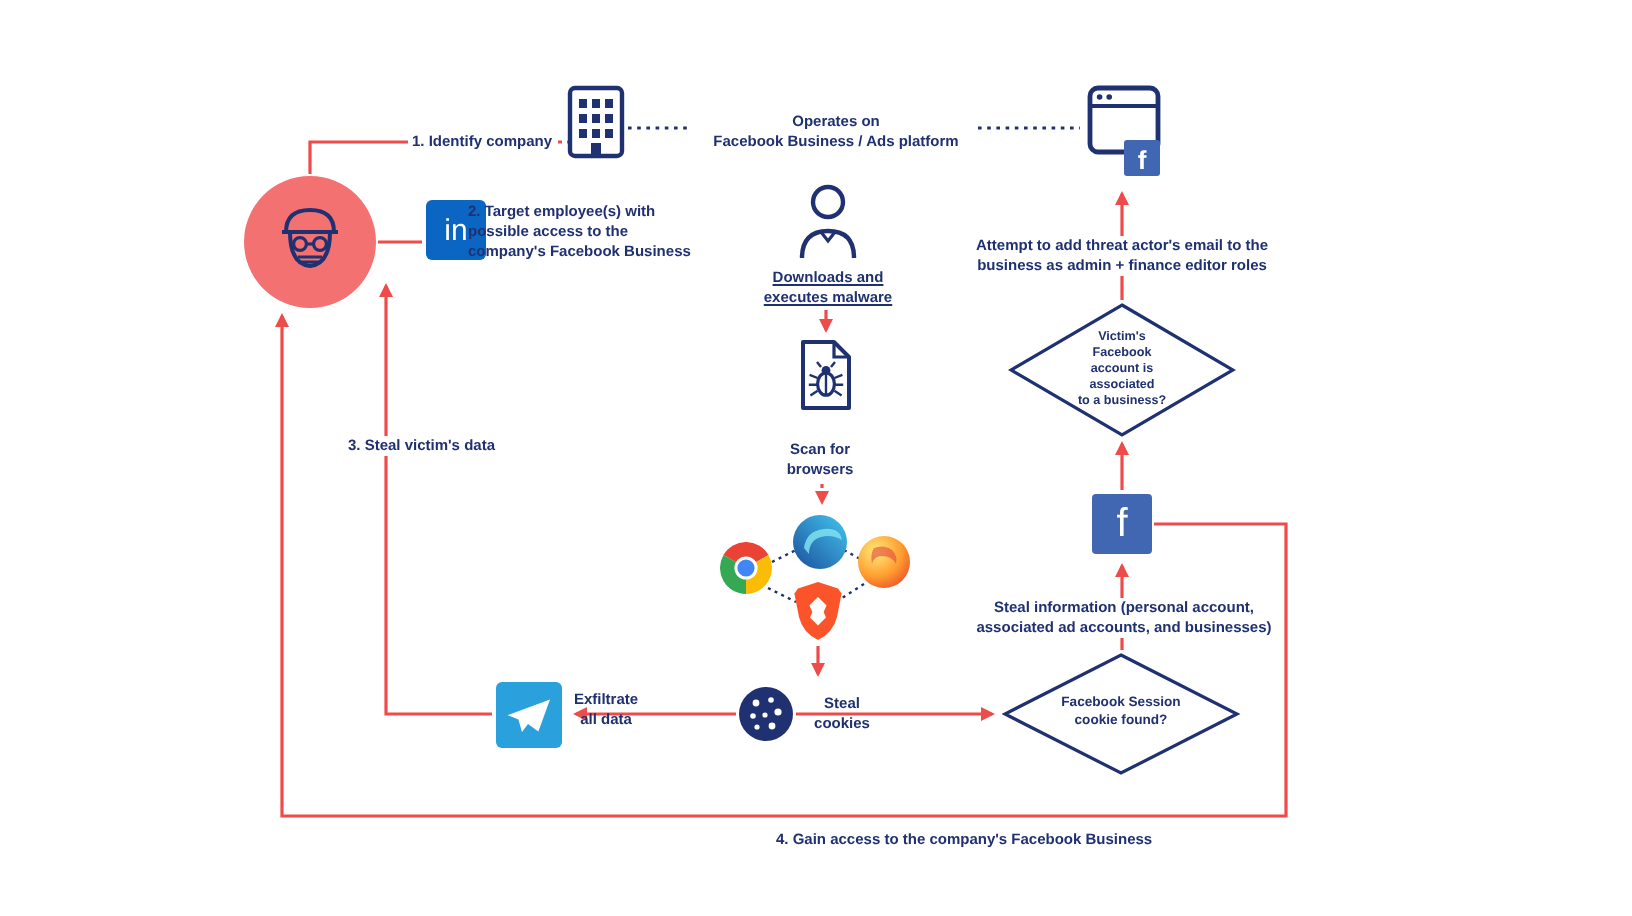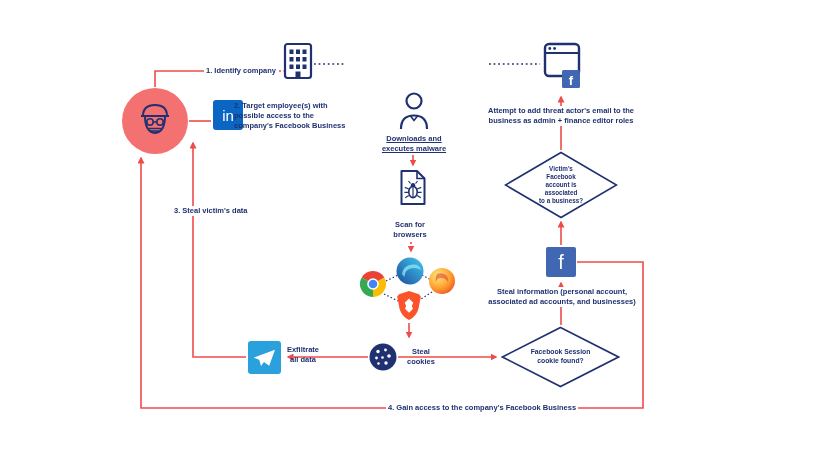--- a/index.html
+++ b/index.html
@@ -4,21 +4,21 @@
 <style>
   * { box-sizing: border-box; }
   html,body { margin:0; padding:0; background:#fff; }
   #canvas { position:relative; width:816px; height:458px; background:#fff;
             font-family:"Liberation Sans", sans-serif; overflow:hidden; }
   svg.wires { position:absolute; left:0; top:0; z-index:1; }
   .icon { position:absolute; z-index:2; display:flex; align-items:center; justify-content:center; }
   .lbl { position:absolute; z-index:3; color:#1F3170; font-weight:700; font-size:7.5px;
          line-height:1.3; white-space:pre-line; }
   .lbl.center { text-align:center; }
-  .lbl.bg { background:#fff; padding:0 2px; }
+  .lbl.bg { background:#fff; padding:0 2px;margin-top:12px; }
   .threat-circle { left:122px; top:88px; width:66px; height:66px; border-radius:50%; background:#F47171; }
   .badge { color:#fff; font-weight:400; border-radius:3px; }
   .diamond { position:absolute; z-index:2; }
   .dmd-lbl { position:absolute; inset:0; display:flex; align-items:center; justify-content:center;
              text-align:center; color:#1F3170; font-weight:700; white-space:pre-line; z-index:3; }
 </style>
 </head>
 <body>
 
 <div id="canvas">
@@ -70,20 +70,22 @@
       <rect x="6.5" y="15" width="4" height="4.5" fill="#1F3170"></rect>
         <rect x="13" y="15" width="4" height="4.5" fill="#1F3170"></rect>
         <rect x="19.5" y="15" width="4" height="4.5" fill="#1F3170"></rect>
       <rect x="6.5" y="22.5" width="4" height="4.5" fill="#1F3170"></rect>
         <rect x="13" y="22.5" width="4" height="4.5" fill="#1F3170"></rect>
         <rect x="19.5" y="22.5" width="4" height="4.5" fill="#1F3170"></rect>
       <rect x="12.5" y="29.5" width="5" height="6.5" fill="#1F3170"></rect>
     </svg>
   </div>
 
+  <div class="lbl center" style="left:348px; top:56px; width:140px;">Operates on
+Facebook Business / Ads platform</div>
 
   <div class="icon" style="left:543px; top:42px;">
     <svg width="38" height="48" viewBox="0 0 38 48">
       <rect x="2" y="2" width="34" height="32" rx="4" fill="#fff" stroke="#1F3170" stroke-width="2.4"></rect>
       <path d="M2 11 H36" stroke="#1F3170" stroke-width="2"></path>
       <circle cx="6.8" cy="6.5" r="1.4" fill="#1F3170"></circle>
       <circle cx="11.6" cy="6.5" r="1.4" fill="#1F3170"></circle>
       <rect x="19" y="28" width="18" height="18" rx="1.5" fill="#4267B2"></rect>
       <text x="28" y="42.5" font-size="13" font-weight="bold" fill="#fff" text-anchor="middle">f</text>
     </svg>

